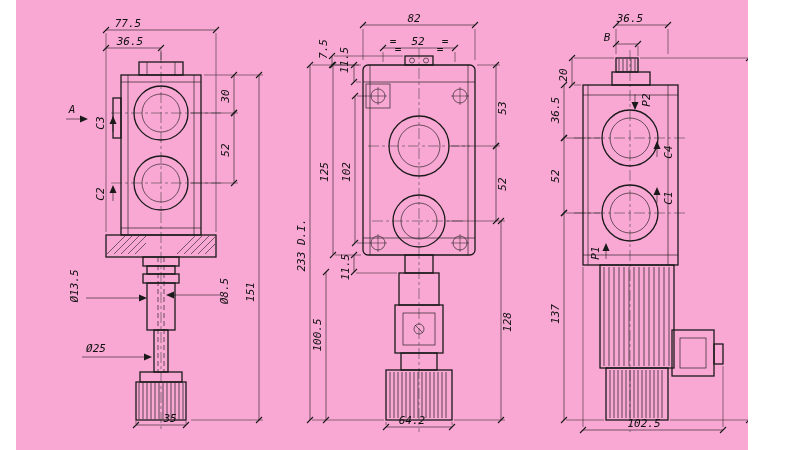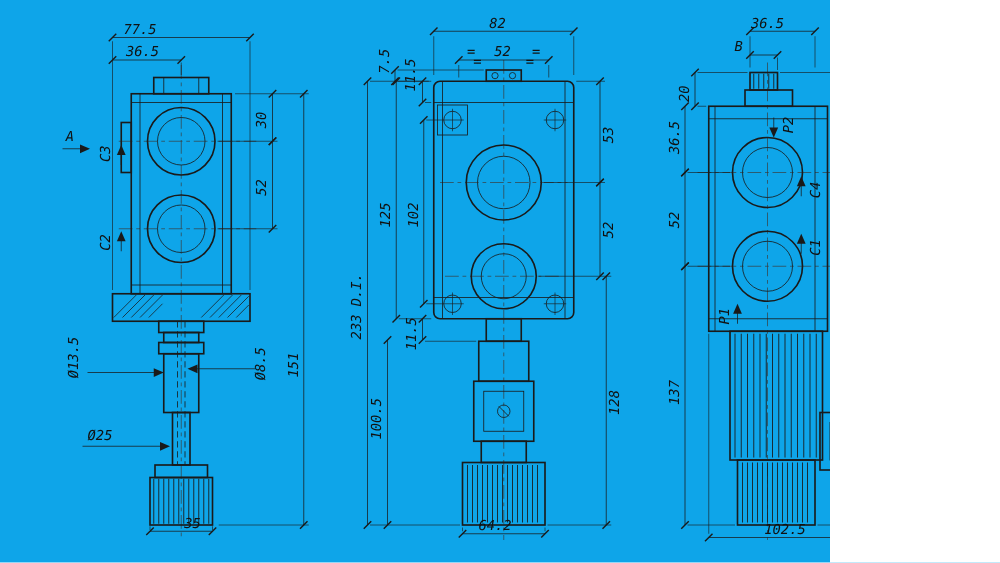--- a/index.html
+++ b/index.html
@@ -1,16 +1,16 @@
 <!DOCTYPE html>
 <html><head>
 <meta charset="utf-8">
 <style>
   html,body{margin:0;padding:0;background:#ffffff;}
-  .stage{position:relative;width:664px;height:450px;background:#0ea5e9;overflow:hidden;}
+  .stage{position:relative;width:732px;height:450px;background:#f9a8d4;overflow:hidden;margin-left:16px;}
   svg text{font:italic 11px "DejaVu Sans Mono", monospace;fill:#111;text-anchor:middle;}
   .med{stroke:#1a1a1a;stroke-width:1.3;fill:none;}
   .thin{stroke:#1a1a1a;stroke-width:0.65;fill:none;}
   .hid{stroke:#1a1a1a;stroke-width:0.65;stroke-dasharray:5 3;fill:none;}
   .cl{stroke:#3a3a3a;stroke-width:0.55;stroke-dasharray:11 3 3 3;fill:none;}
   .dim{stroke:#1a1a1a;stroke-width:0.6;fill:none;}
   .ext{stroke:#1a1a1a;stroke-width:0.5;fill:none;}
   .tick{stroke:#1a1a1a;stroke-width:1.1;fill:none;}
   .hatch{stroke:#1a1a1a;stroke-width:0.6;}
   .stripe{stroke:#1a1a1a;stroke-width:0.7;}

